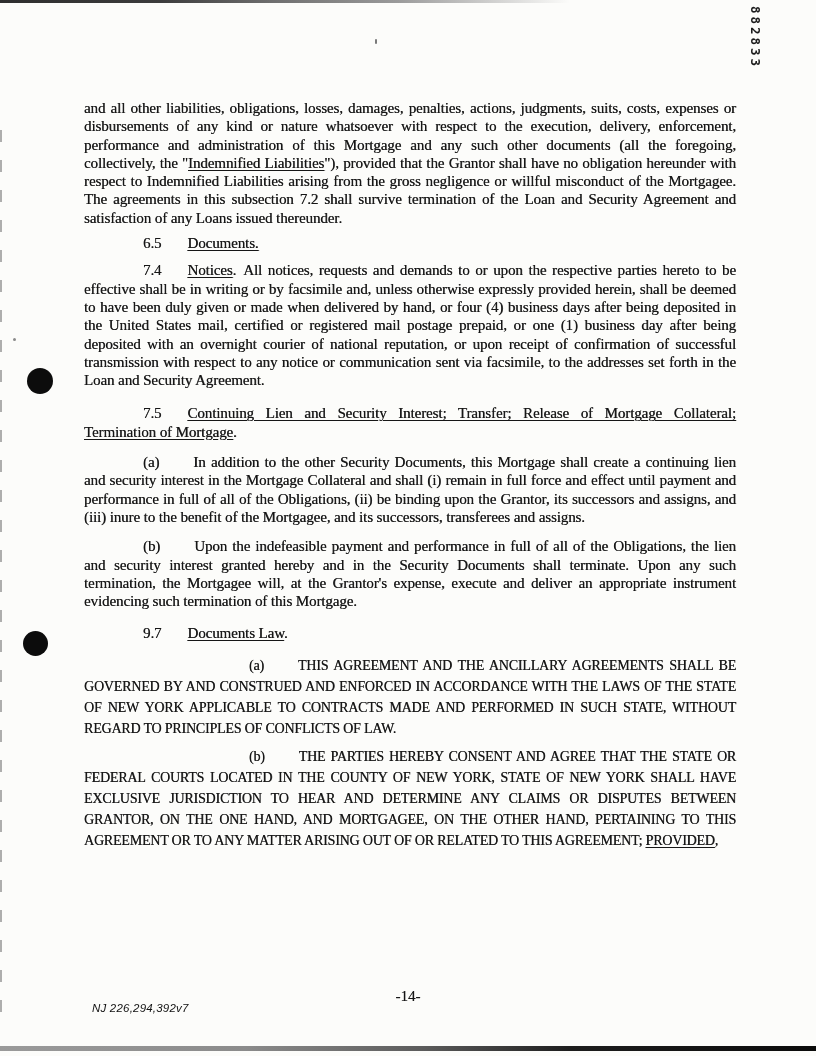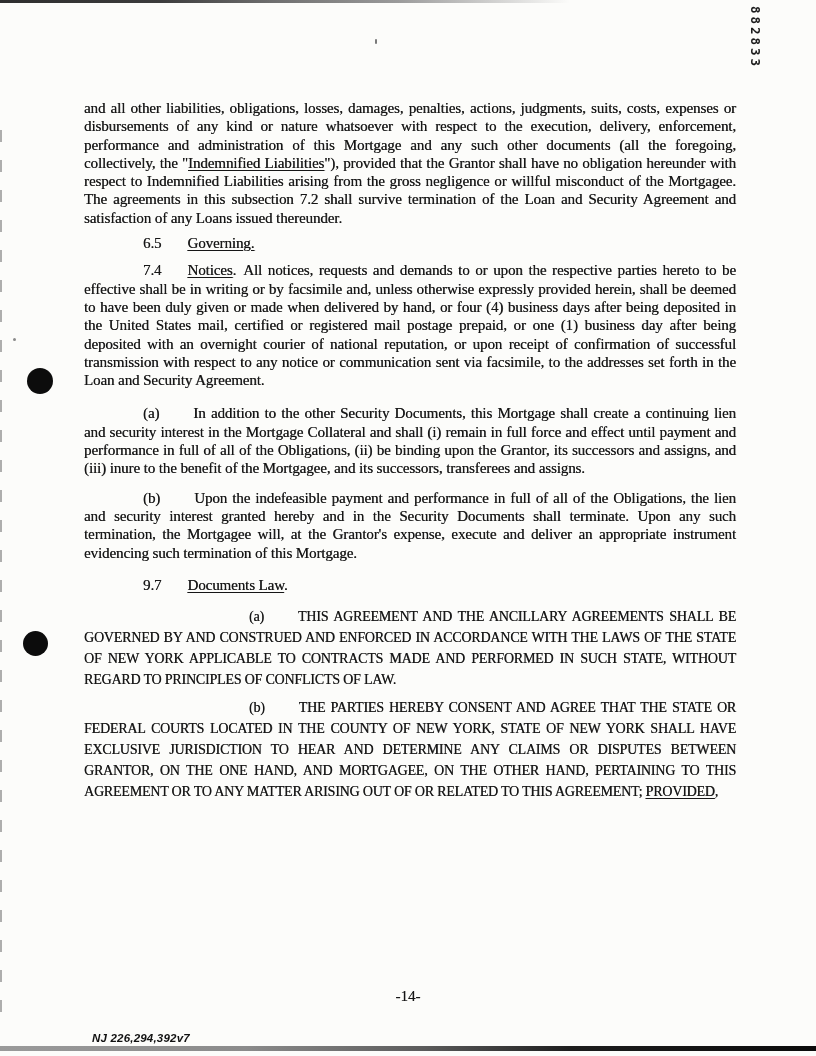--- a/index.html
+++ b/index.html
@@ -66,22 +66,22 @@
   }
   .u { text-decoration: underline; text-underline-offset: 2px; margin-top: 28px; }
   .sep { margin-right: 7px; }
   .sp-head { display: inline-block; width: 26px; }
   .sp-sub  { display: inline-block; width: 34px; }
 
   
   .doc-id {
     position: absolute; left: 92px; top: 1002px;
     font-family: "Liberation Sans", sans-serif;
-    font-style: italic; font-weight: bold;
-    font-size: 11.5px; letter-spacing: 0.2px; color: #111; margin-top: 30px;
+    font-style: italic; font-weight: normal;
+    font-size: 11.5px; letter-spacing: 0.2px; color: #111;
   }
   .page-num {
     position: absolute; top: 988px; left: 0; width: 100%;
     text-align: center; font-size: 15px; color: #141414;
     text-shadow: 0.3px 0 0 rgba(20,20,20,.75);
   }
 </style>
 </head>
 <body>
 
@@ -94,24 +94,25 @@
   <div class="hole hole-2"></div>
   <div class="speck-1"></div>
   <div class="speck-2"></div>
 
   <div class="stamp">882833</div>
 
   <div class="doc-body">
 
     <p class="mb7"><span>and all other liabilities, obligations, losses, damages, penalties, actions, judgments, suits, costs, expenses or disbursements of any kind or nature whatsoever with respect to the execution, delivery, enforcement, performance and administration of this Mortgage and any such other documents (all the foregoing, collectively, the "</span><span class="u">Indemnified Liabilities</span><span>"), provided that the Grantor shall have no obligation hereunder with respect to Indemnified Liabilities arising from the gross negligence or willful misconduct of the Mortgagee.  The agreements in this subsection 7.2 shall survive termination of the Loan and Security Agreement and satisfaction of any Loans issued thereunder.</span></p>
 
-    <p class="sec mb9"><span>6.5</span><span class="sp-head"></span><span class="u">Governing.</span></p>
+    <p class="sec mb9"><span>6.5</span><span class="sp-head"></span><span class="u">Documents.</span></p>
 
     <p class="sec mb15"><span>7.4</span><span class="sp-head"></span><span class="u">Notices</span><span class="sep">.</span><span>All notices, requests and demands to or upon the respective parties hereto to be effective shall be in writing or by facsimile and, unless otherwise expressly provided herein, shall be deemed to have been duly given or made when delivered by hand, or four (4) business days after being deposited in the United States mail, certified or registered mail postage prepaid, or one (1) business day after being deposited with an overnight courier of national reputation, or upon receipt of confirmation of successful transmission with respect to any notice or communication sent via facsimile, to the addresses set forth in the Loan and Security Agreement.</span></p>
 
+    <p class="sec mb12"><span>7.5</span><span class="sp-head"></span><span class="u">Continuing Lien and Security Interest; Transfer; Release of Mortgage Collateral; Termination of Mortgage</span><span>.</span></p>
 
     <p class="sub mb11"><span>(a)</span><span class="sp-sub"></span><span>In addition to the other Security Documents, this Mortgage shall create a continuing lien and security interest in the Mortgage Collateral and shall (i) remain in full force and effect until payment and performance in full of all of the Obligations, (ii) be binding upon the Grantor, its successors and assigns, and (iii) inure to the benefit of the Mortgagee, and its successors, transferees and assigns.</span></p>
 
     <p class="sub mb14"><span>(b)</span><span class="sp-sub"></span><span>Upon the indefeasible payment and performance in full of all of the Obligations, the lien and security interest granted hereby and in the Security Documents shall terminate.  Upon any such termination, the Mortgagee will, at the Grantor's expense, execute and deliver an appropriate instrument evidencing such termination of this Mortgage.</span></p>
 
     <p class="sec mb12"><span>9.7</span><span class="sp-head"></span><span class="u">Documents Law</span><span>.</span></p>
 
     <p class="caps mb7"><span>(a)</span><span class="sp-sub"></span><span>THIS AGREEMENT AND THE ANCILLARY AGREEMENTS SHALL BE GOVERNED BY AND CONSTRUED AND ENFORCED IN ACCORDANCE WITH THE LAWS OF THE STATE OF NEW YORK APPLICABLE TO CONTRACTS MADE AND PERFORMED IN SUCH STATE, WITHOUT REGARD TO PRINCIPLES OF CONFLICTS OF LAW.</span></p>
 
     <p class="caps"><span>(b)</span><span class="sp-sub"></span><span>THE PARTIES HEREBY CONSENT AND AGREE THAT THE STATE OR FEDERAL COURTS LOCATED IN THE COUNTY OF NEW YORK, STATE OF NEW YORK SHALL HAVE EXCLUSIVE JURISDICTION TO HEAR AND DETERMINE ANY CLAIMS OR DISPUTES BETWEEN GRANTOR, ON THE ONE HAND, AND MORTGAGEE, ON THE OTHER HAND, PERTAINING TO THIS AGREEMENT OR TO ANY MATTER ARISING OUT OF OR RELATED TO THIS AGREEMENT; </span><span class="u">PROVIDED</span><span>,</span></p>

